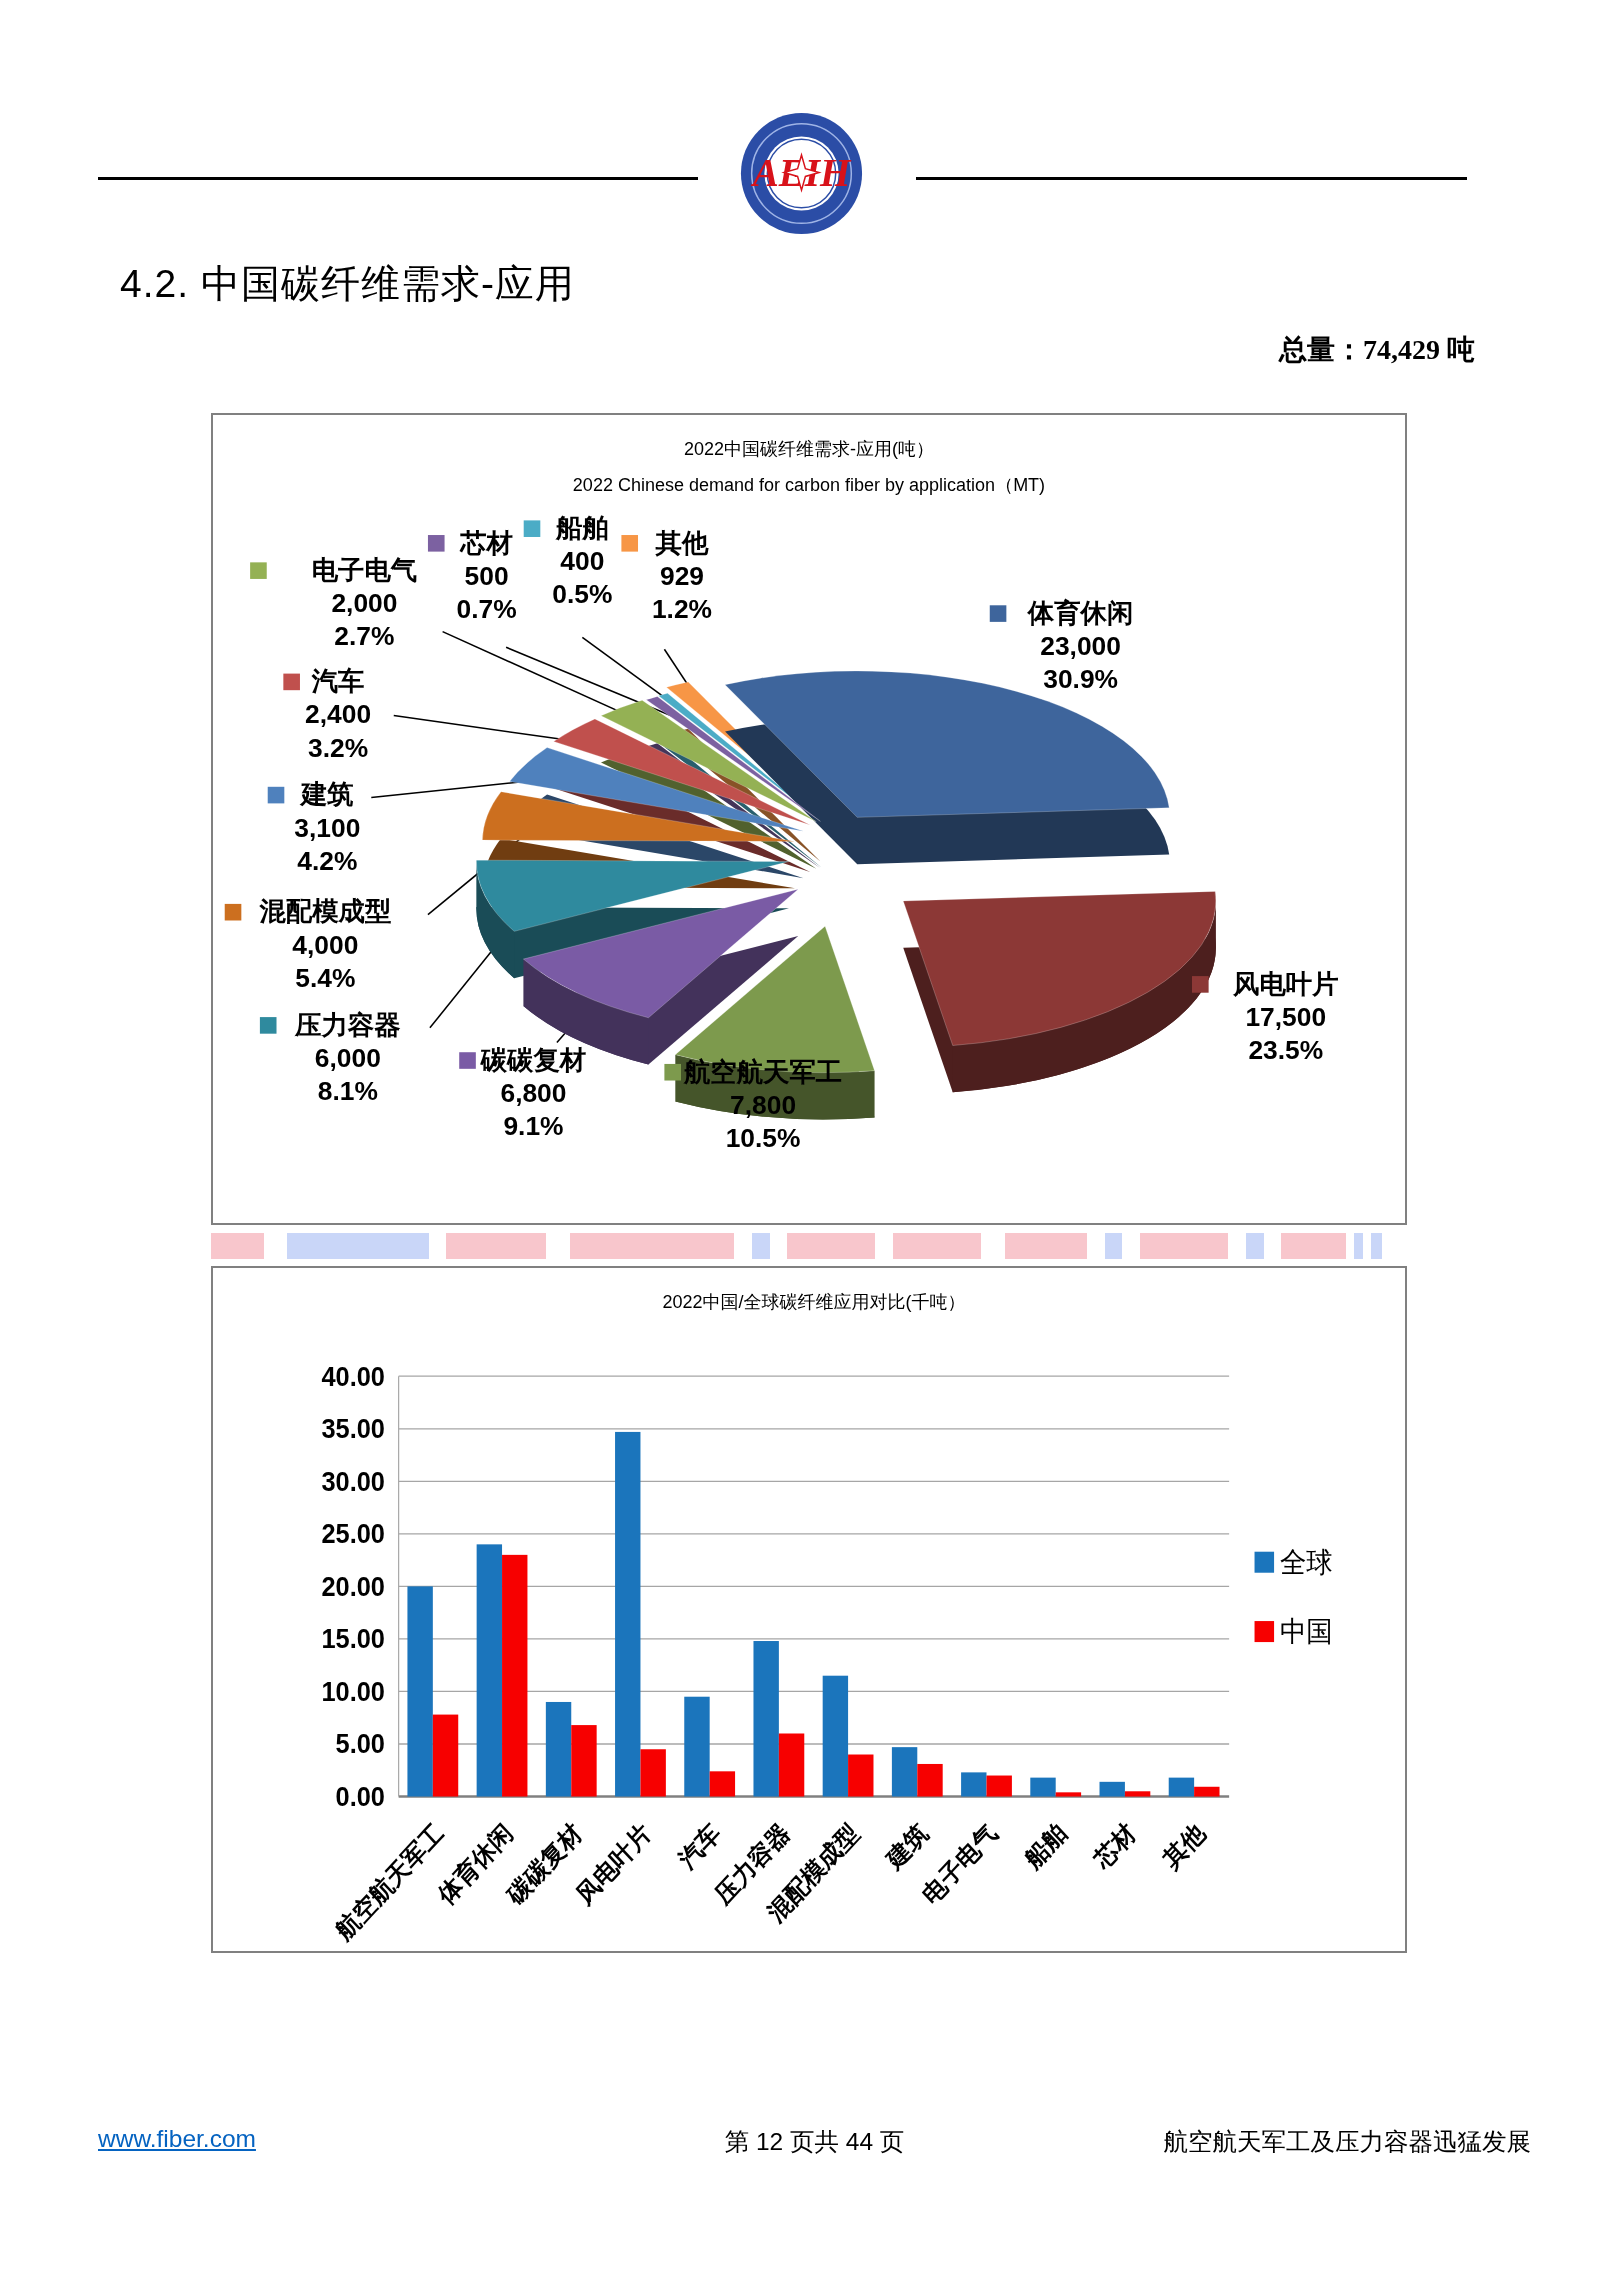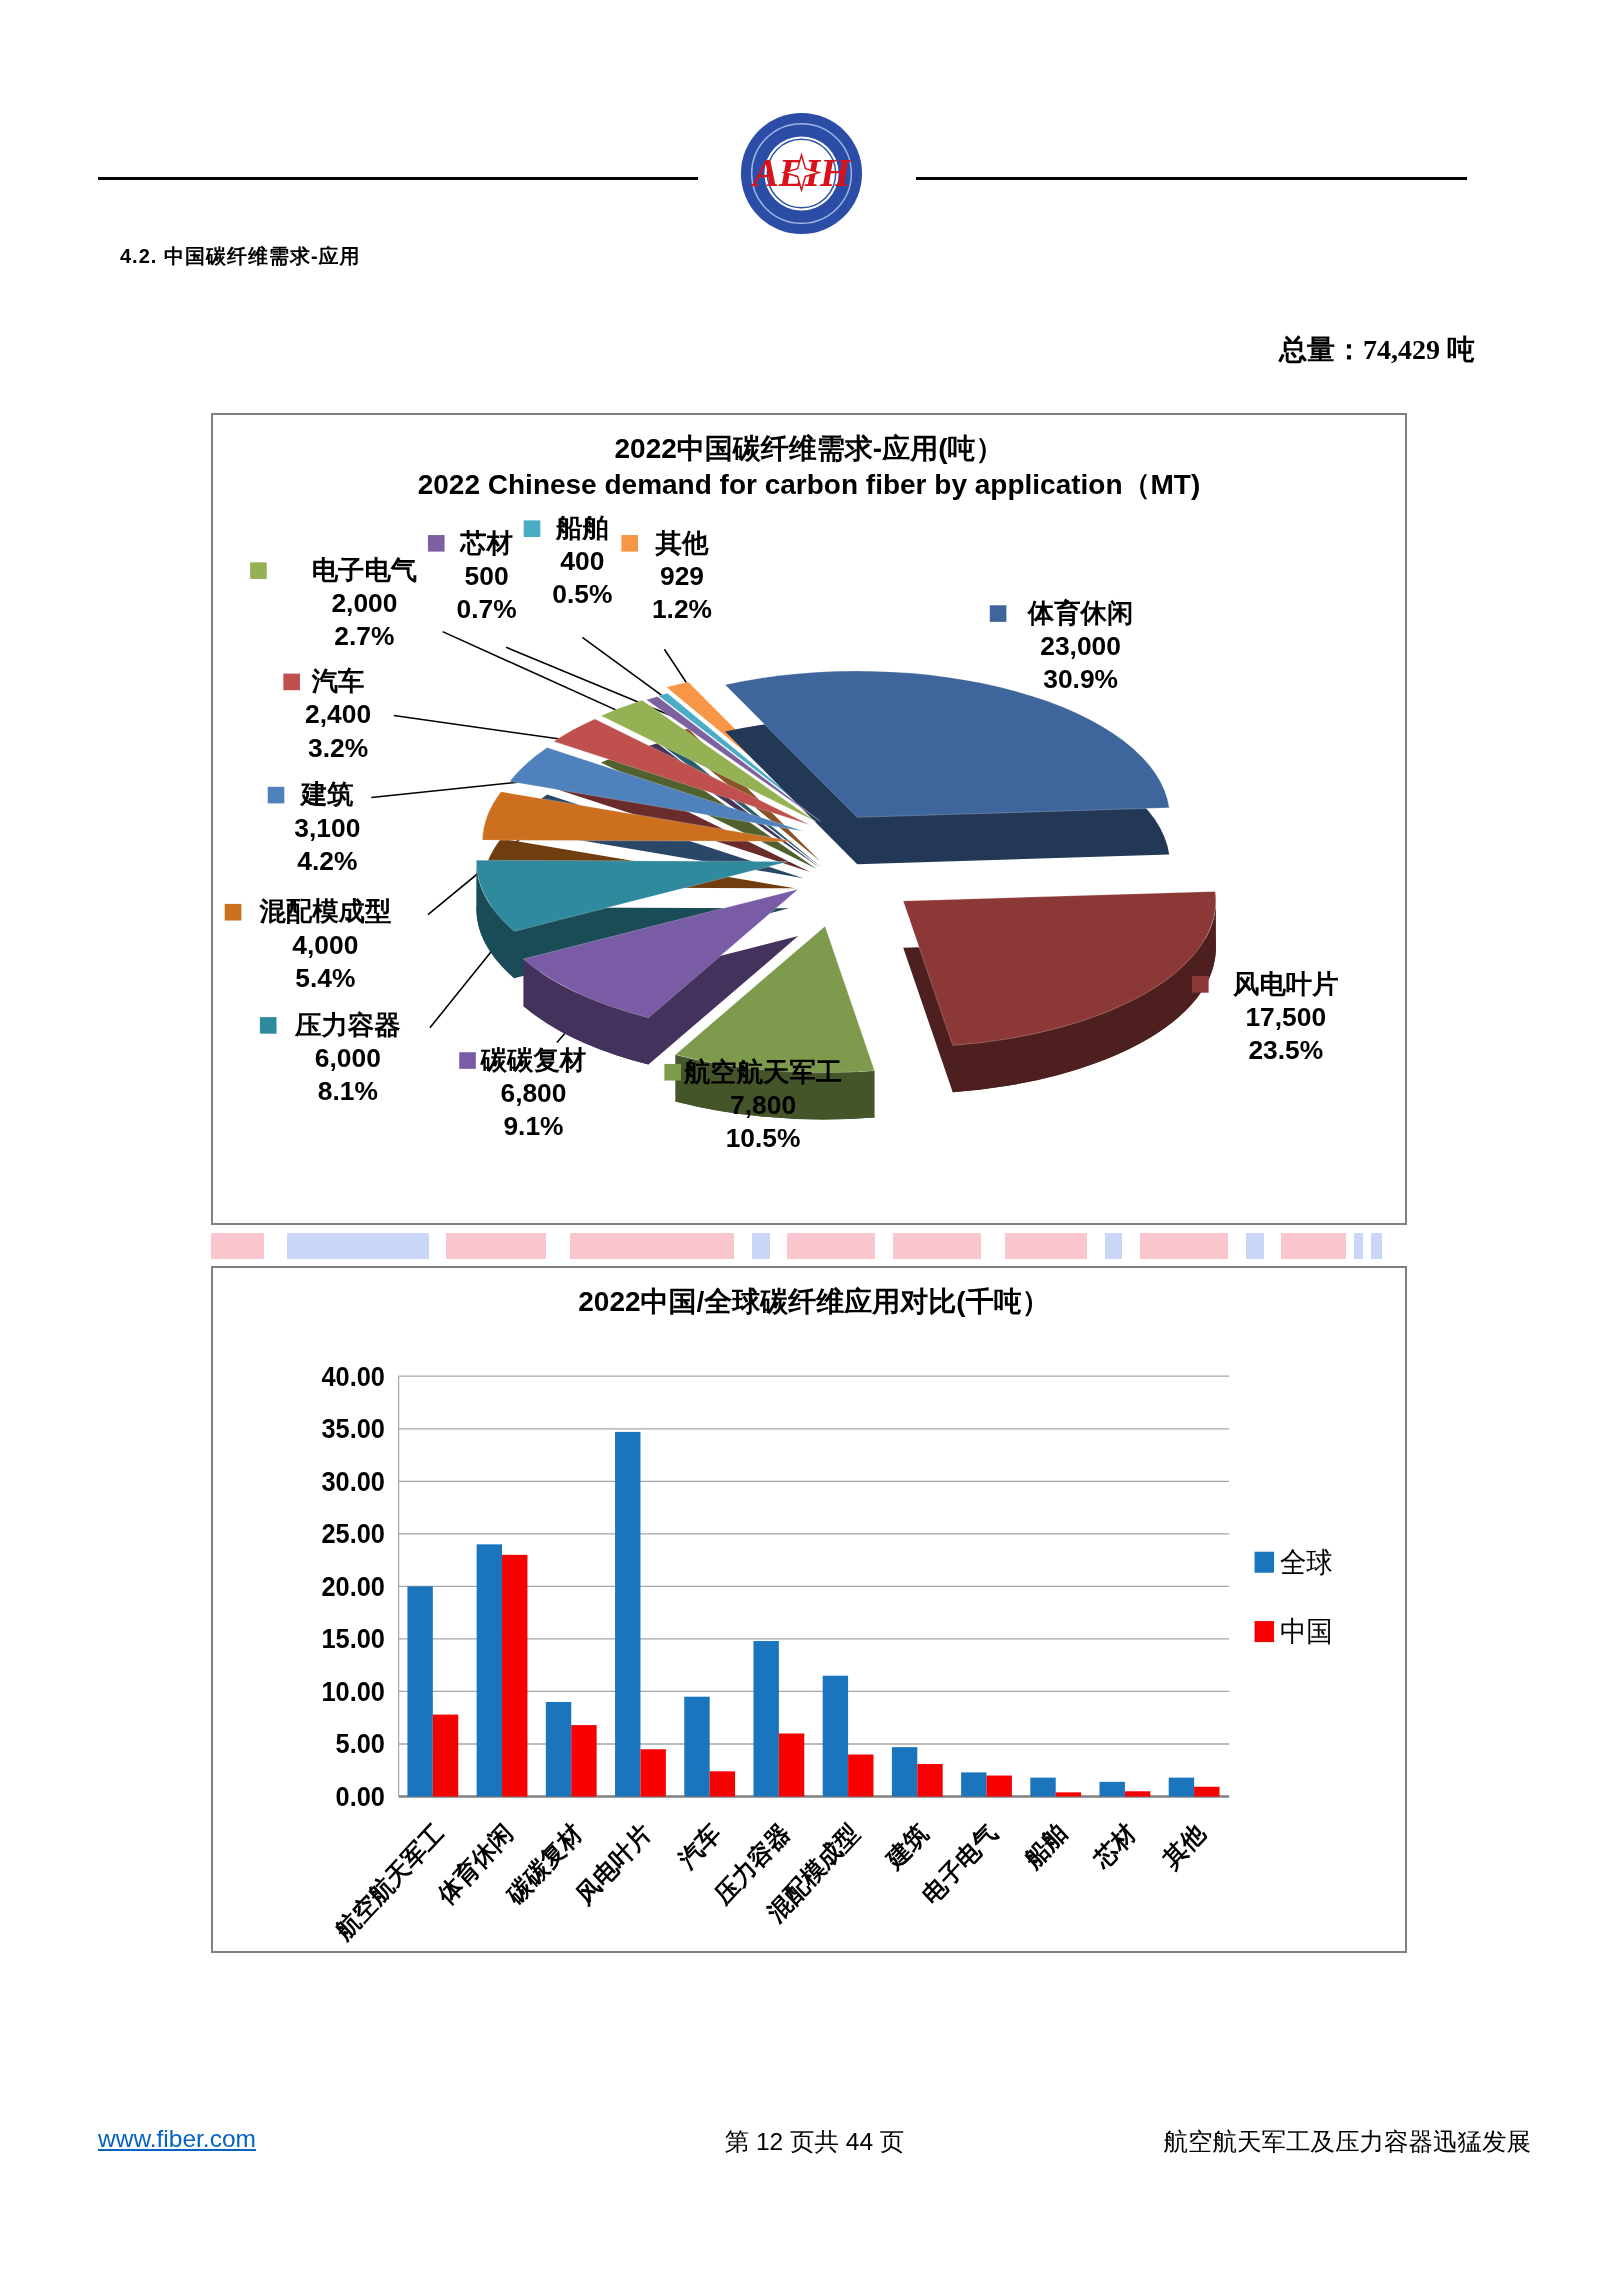--- a/index.html
+++ b/index.html
@@ -4,24 +4,24 @@
 <style>
   * { margin:0; padding:0; box-sizing:border-box; }
   html,body { background:#e8e8e8; }
   .page {
     position:relative; width:1620px; height:2293px; background:#ffffff;
     font-family:"Liberation Sans","DejaVu Sans",sans-serif; color:#000;
     margin:0 auto; overflow:hidden;
   }
   .hline { position:absolute; height:2.9px; background:#000; }
   .logo-wrap { position:absolute; left:738px; top:110px; width:127px; height:127px; }
-  .section-title { position:absolute; left:120px; top:243px; font-size:20px; font-weight:bold; letter-spacing:1px; }
+  .section-title { position:absolute; left:120px; top:257px; font-size:39px; font-weight:normal; letter-spacing:1px; }
   .total-label { position:absolute; right:145px; top:331px; font-size:28px; font-weight:bold;font-family:Liberation Serif, serif; }
   .chartbox { position:absolute; left:211px; width:1196px; background:#fff; border:2px solid #808080; }
-  .box-title { position:relative; text-align:center; font-weight:bold; font-size:28px; line-height:36px; z-index:3; }
+  .box-title { position:relative; text-align:center; font-weight:normal; font-size:18px; line-height:36px; z-index:3; }
   .box-title.first { padding-top:15.7px; }
   .chart-svg { position:absolute; left:0; top:0; width:100%; height:100%; z-index:2; }
   .pie-box { top:413px; height:812px; }
   .bar-box { top:1266px; height:687px;padding-left:10px; }
   .decor-strip { position:absolute; left:211px; top:1233px; width:1176px; height:25.5px;
     background:linear-gradient(90deg,
       #F8C6CC 0 4.5%, #fff 4.5% 6.5%, #C9D6F8 6.5% 18.5%, #fff 18.5% 20%,
       #F8C6CC 20% 28.5%, #fff 28.5% 30.5%, #F8C6CC 30.5% 44.5%, #fff 44.5% 46%,
       #C9D6F8 46% 47.5%, #fff 47.5% 49%, #F8C6CC 49% 56.5%, #fff 56.5% 58%,
       #F8C6CC 58% 65.5%, #fff 65.5% 67.5%, #F8C6CC 67.5% 74.5%, #fff 74.5% 76%,

